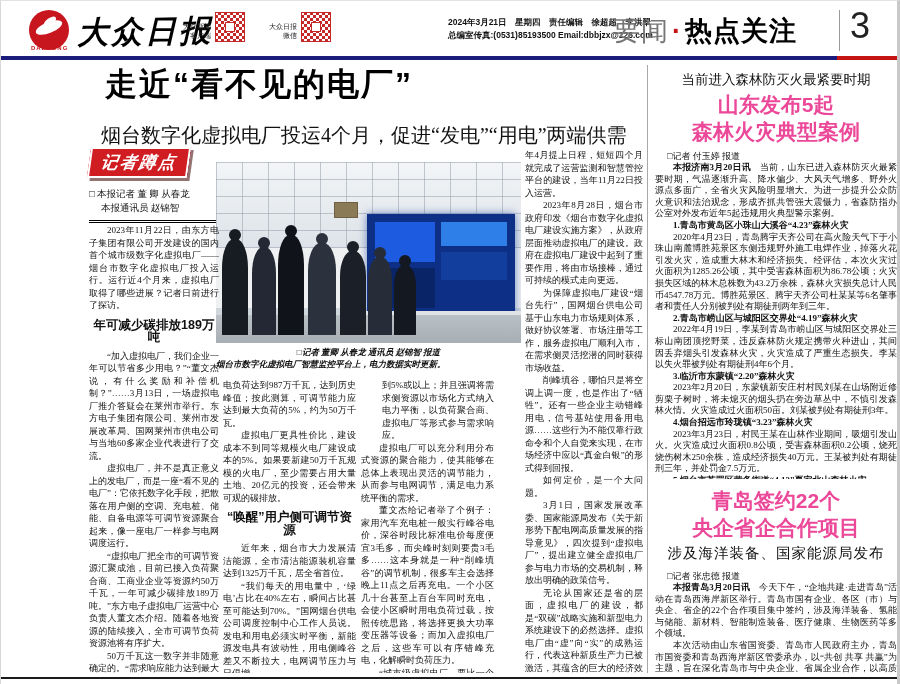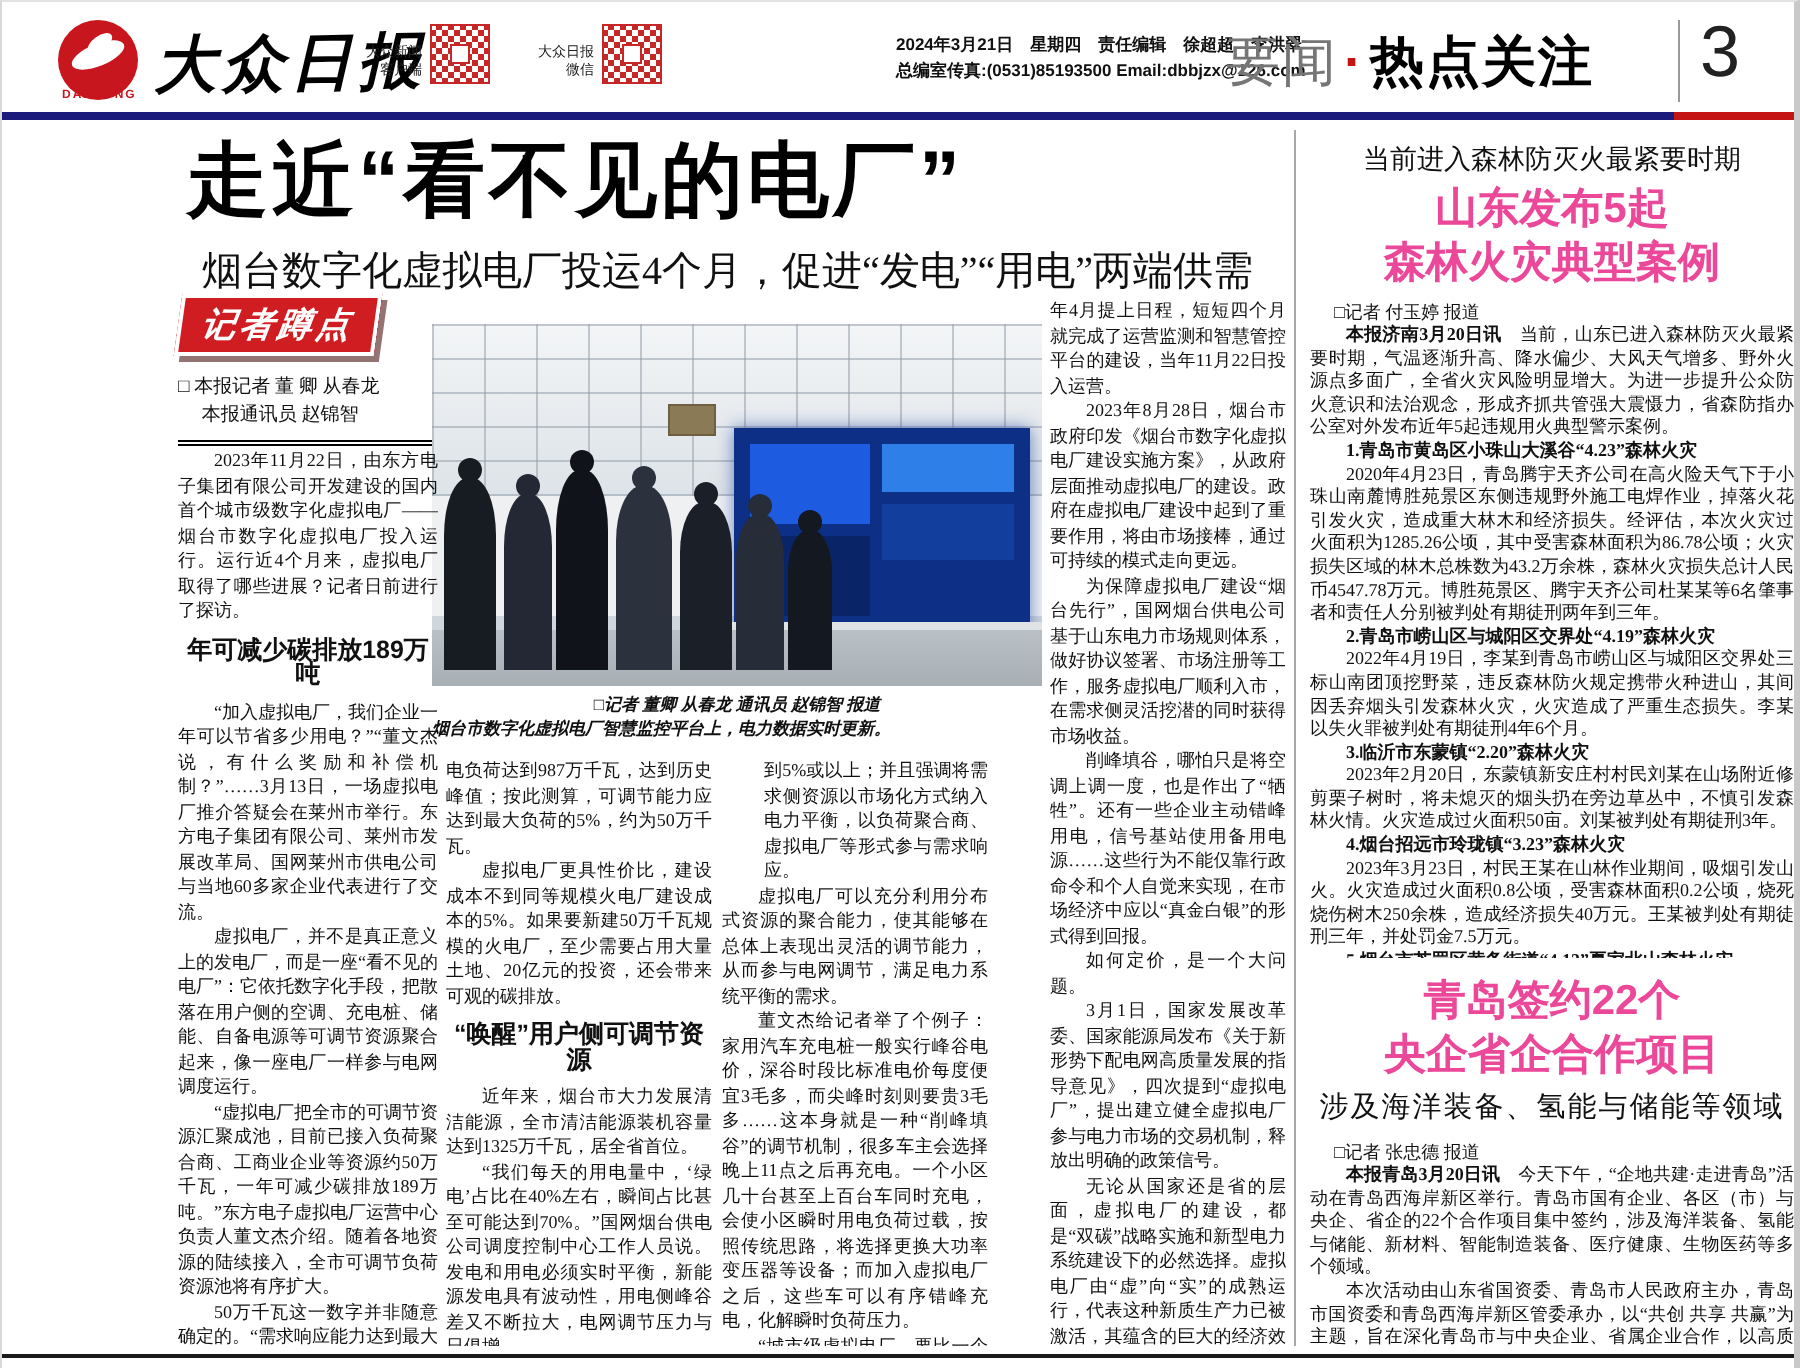--- a/index.html
+++ b/index.html
@@ -21,21 +21,21 @@
   .head-info{position:absolute;left:447px;top:15px;font-size:8.5px;line-height:13px;color:#111;font-family:"Liberation Sans",sans-serif;font-weight:600;}
   .section-title{position:absolute;left:612px;top:12px;font-family:"Liberation Sans","DejaVu Sans",sans-serif;font-size:27px;letter-spacing:1px;white-space:nowrap;}
   .section-light{color:#767676;font-weight:400;}
   .section-dot{color:#c41414;font-weight:700;margin:0 3px;}
   .section-bold{color:#000;font-weight:900;}
   .head-vline{position:absolute;left:838px;top:9px;width:1px;height:41px;background:#9a9a9a;}
   .page-num{position:absolute;left:849px;top:4px;font-family:"Liberation Sans",sans-serif;font-size:36px;font-weight:400;color:#222;}
   .rule-navy{position:absolute;left:0;top:55px;width:900px;height:4px;background:#1b1b7c;}
   .rule-red{position:absolute;left:836px;top:55px;width:62px;height:4px;background:#c41414;z-index:2;}
   
-  .headline{position:absolute;left:92px;top:62px;width:470px;font-family:"Liberation Sans","DejaVu Sans",sans-serif;font-size:41px;font-weight:900;letter-spacing:2px;color:#000;white-space:nowrap;}
+  .headline{position:absolute;left:104px;top:62px;width:470px;font-family:"Liberation Sans","DejaVu Sans",sans-serif;font-size:32px;font-weight:900;letter-spacing:2px;color:#000;white-space:nowrap;}
   .subtitle{position:absolute;left:100px;top:121px;width:540px;font-size:20px;color:#111;}
   .badge{position:absolute;left:88px;top:146px;padding:4px 12px;background:#d01d22;color:#fff;
     font-family:"Liberation Sans",sans-serif;font-weight:900;font-style:italic;font-size:17px;letter-spacing:2px;
     transform:skewX(-8deg);box-shadow:inset 0 0 0 2px #fff, 3px 3px 0 rgba(60,0,0,.55);}
   .byline{position:absolute;left:88px;top:186px;width:132px;font-size:9.5px;line-height:14px;border-bottom:3px double #000;padding-bottom:5px;}
   
   .photo{position:absolute;left:215px;top:161px;width:305px;height:181px;background:#cfd6dc;overflow:hidden;}
   .ph-ceiling{position:absolute;left:0;top:0;width:100%;height:86px;
     background:repeating-linear-gradient(90deg,rgba(150,160,172,.55) 0 1px,transparent 1px 26px),
                repeating-linear-gradient(0deg,rgba(150,160,172,.55) 0 1px,transparent 1px 17px),
@@ -199,21 +199,21 @@
     <p class="case-title">4.烟台招远市玲珑镇“3.23”森林火灾</p>
     <p>2023年3月23日，村民王某在山林作业期间，吸烟引发山火。火灾造成过火面积0.8公顷，受害森林面积0.2公顷，烧死烧伤树木250余株，造成经济损失40万元。王某被判处有期徒刑三年，并处罚金7.5万元。</p>
     <p class="case-title">5.烟台市芝罘区黄务街道“4.13”夏家北山森林火灾</p>
 
   </div>
 
   <div class="side-title a2-title">
     <div>青岛签约22个</div>
     <div>央企省企合作项目</div>
   </div>
-  <div class="a2-subtitle">涉及海洋装备、氢能与储能等领域</div>
+  <div class="a2-subtitle">涉及海洋装备、国家能源局发布</div>
   <div class="side-byline a2-byline">□记者 张忠德 报道</div>
   <div class="side-body a2-body">
     <p><b>本报青岛3月20日讯</b><span>　今天下午，“企地共建·走进青岛”活动在青岛西海岸新区举行。青岛市国有企业、各区（市）与央企、省企的22个合作项目集中签约，涉及海洋装备、氢能与储能、新材料、智能制造装备、医疗健康、生物医药等多个领域。</span></p>
     <p>本次活动由山东省国资委、青岛市人民政府主办，青岛市国资委和青岛西海岸新区管委承办，以“共创 共享 共赢”为主题，旨在深化青岛市与中央企业、省属企业合作，以高质量项目助力高质量发展。</p>
 
   </div>
 
   <div class="bottom-rule"></div>
 </div>
 

